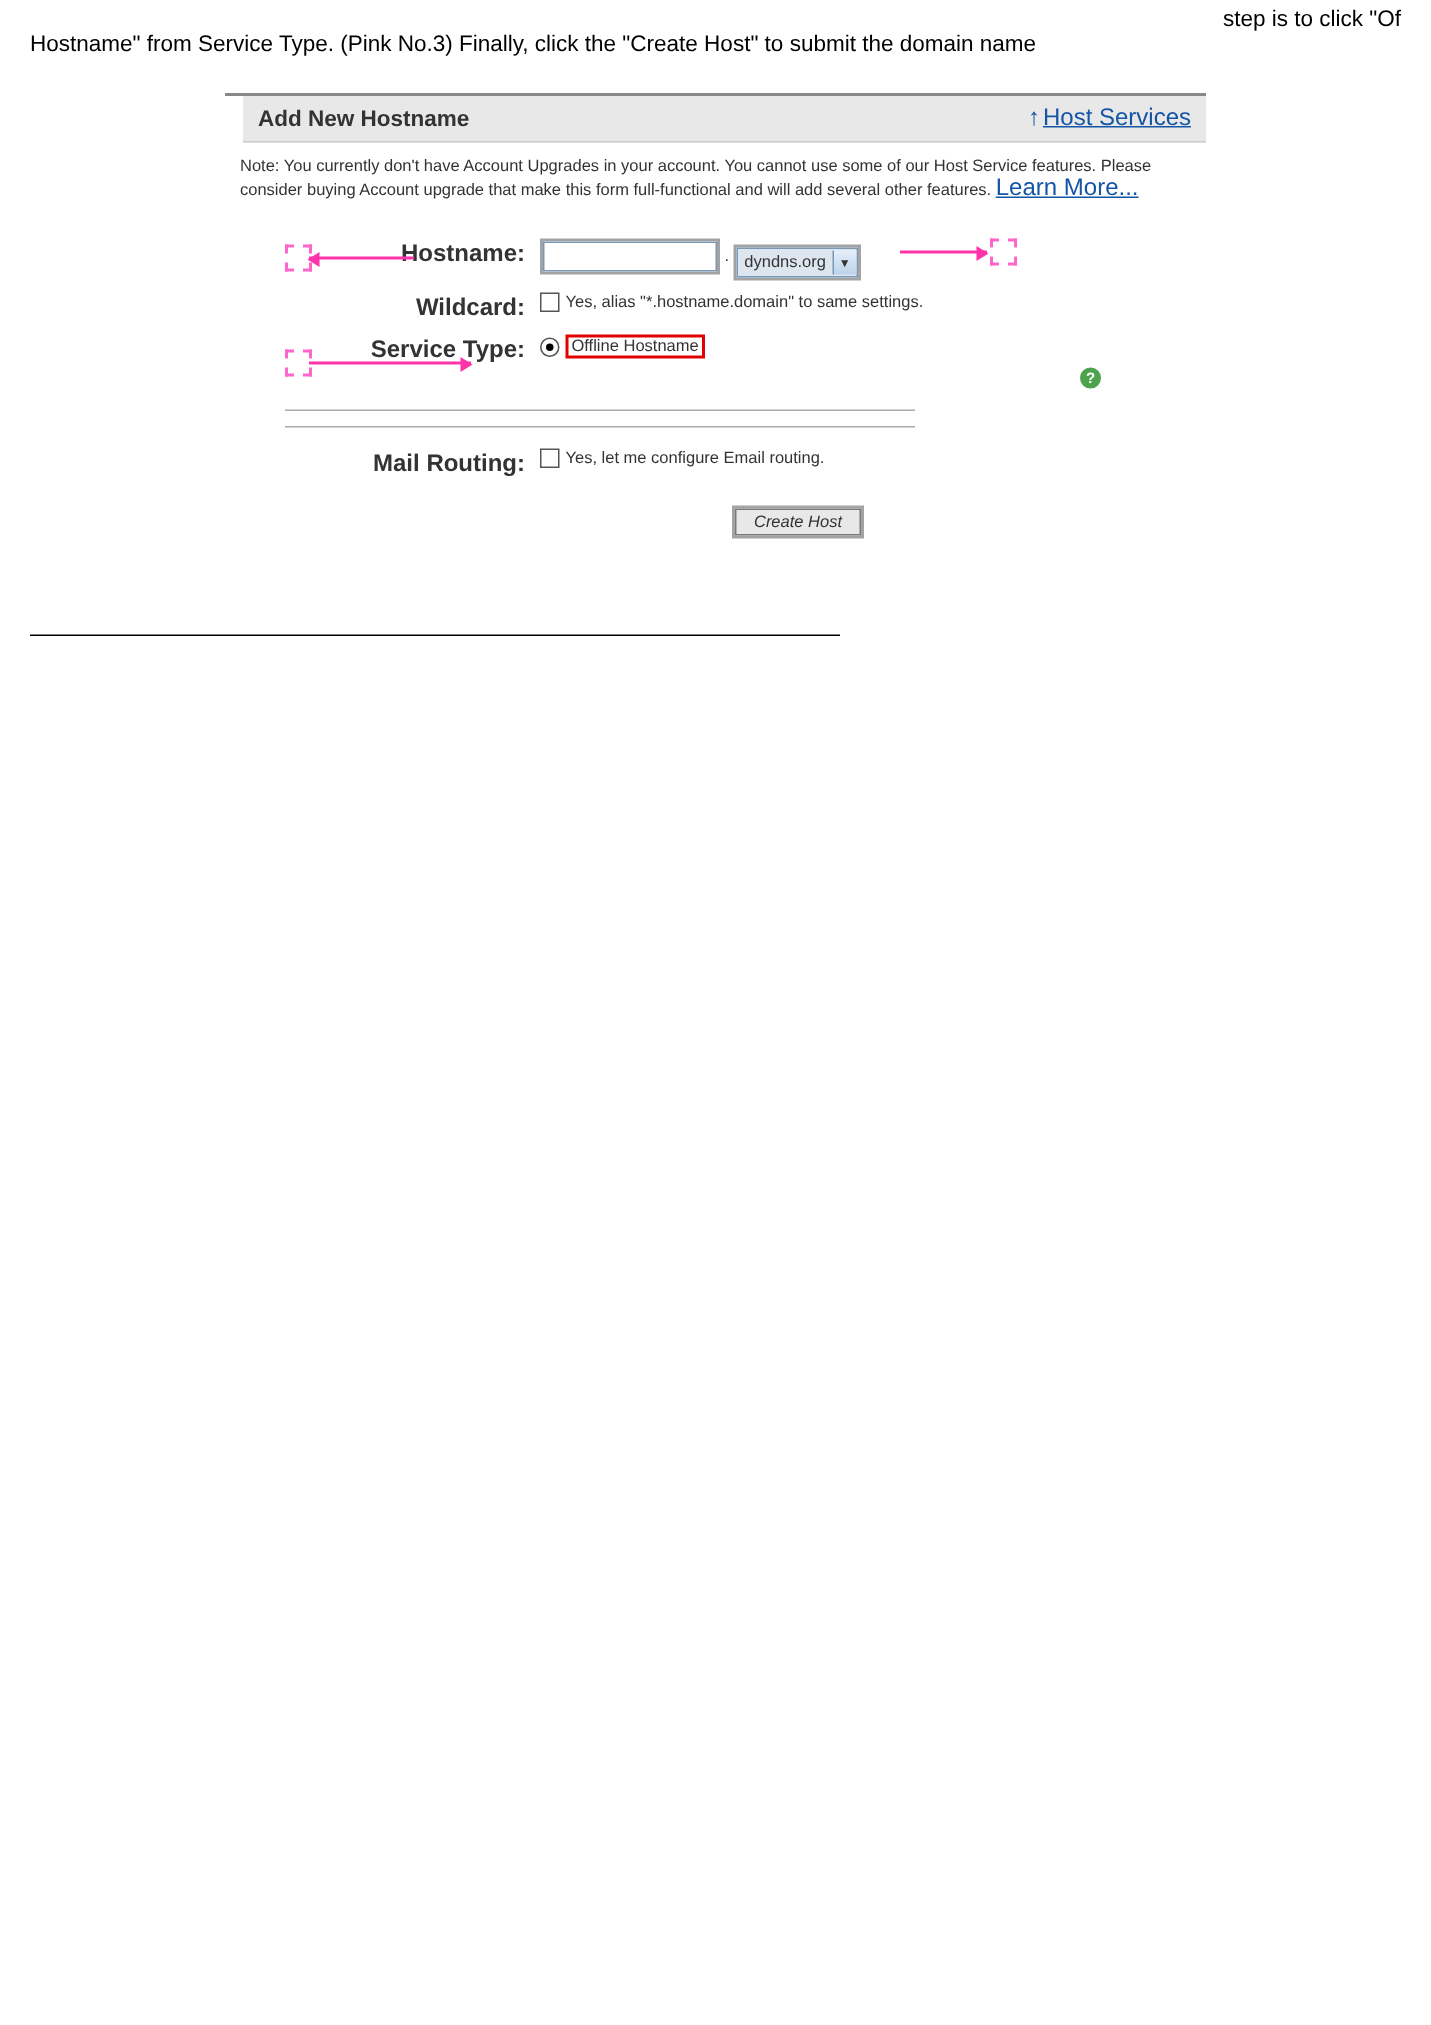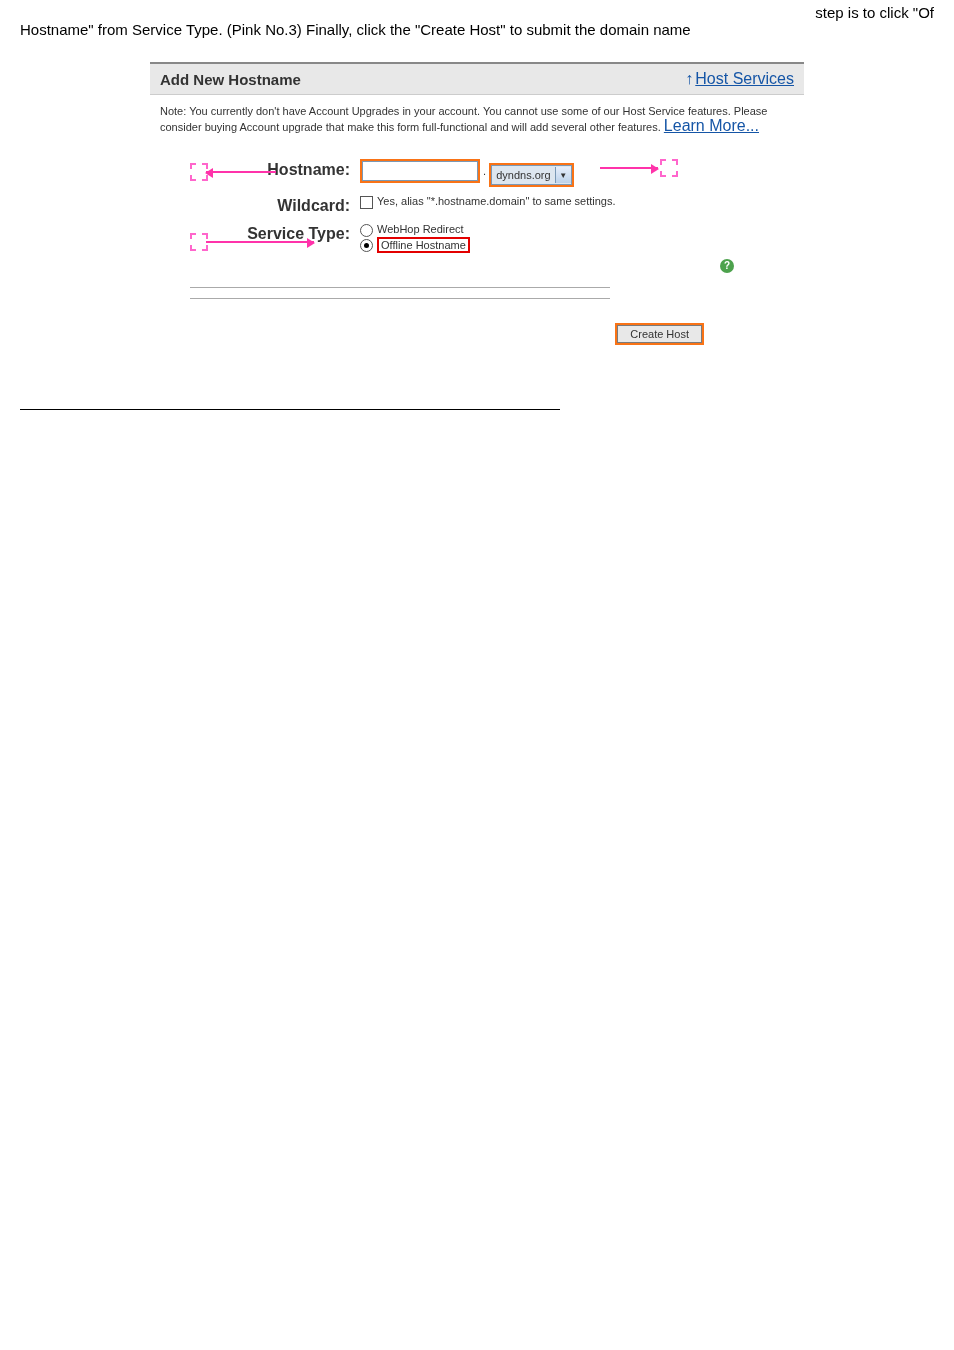--- a/index.html
+++ b/index.html
@@ -23,20 +23,21 @@
     margin: 20px 150px 0 150px;
     border-top: 2px solid #888;
   }
   .panel-header {
     background: #e8e8e8;
     padding: 6px 10px;
     display: flex;
     justify-content: space-between;
     align-items: flex-end;
     border-bottom: 1px solid #ccc;
+    margin-left: 12px;
   }
   .panel-header h2 {
     margin: 0;
     font-size: 15px;
     font-weight: bold;
     color: #333;
   }
   .link-blue {
     color: #1555a6;
     text-decoration: underline;
@@ -165,21 +166,21 @@
     color: #cc2222;
   }
   .btn {
     border: 1px solid #7a7a7a;
     background: #e8e8e8;
     padding: 2px 12px;
     font-size: 11px;
     display: inline-block;
   }
   .red-border {
-    border: 2px solid #f97316;
+    border: 2px solid #a3a3a3;
     display: inline-block;
   }
   .pink-marker {
     border: 2px dashed #ff66cc;
     width: 14px;
     height: 14px;
     position: absolute;
   }
   .pink-arrow-h {
     position: absolute;
@@ -275,36 +276,41 @@
     <div class="row">
       <div class="row-label">Wildcard:</div>
       <div class="row-content">
         <span class="checkbox"></span><span>Yes, alias "*.hostname.domain" to same settings.</span>
       </div>
     </div>
 
     <div class="row">
       <div class="row-label">Service Type:</div>
       <div class="row-content">
-        <div><span class="radio"></span><span>WebHop Redirect</span></div>
         <div><span class="radio selected"></span><span class="red-box">Offline Hostname</span></div>
         <span class="help-icon">?</span>
         <div style="clear:both"></div>
       </div>
     </div>
 
     <div class="divider-line short"></div>
 
 
     <div class="divider-line short"></div>
 
+    <div class="row">
+      <div class="row-label">Mail Routing:</div>
+      <div class="row-content">
+        <span class="checkbox"></span><span>Yes, let me configure Email routing.</span>
+      </div>
+    </div>
 
     <div class="row">
       <div class="row-label"></div>
-      <div class="row-content" style="text-align:right; padding-right:60px; padding-top:10px;">
+      <div class="row-content" style="text-align:center; padding-right:60px; padding-top:10px;font-style:italic;">
         <span class="red-border"><span class="btn">Create Host</span></span>
       </div>
     </div>
 
   </div>
 </div>
 
 <div class="bottom-line"></div>
 
 </body></html>

